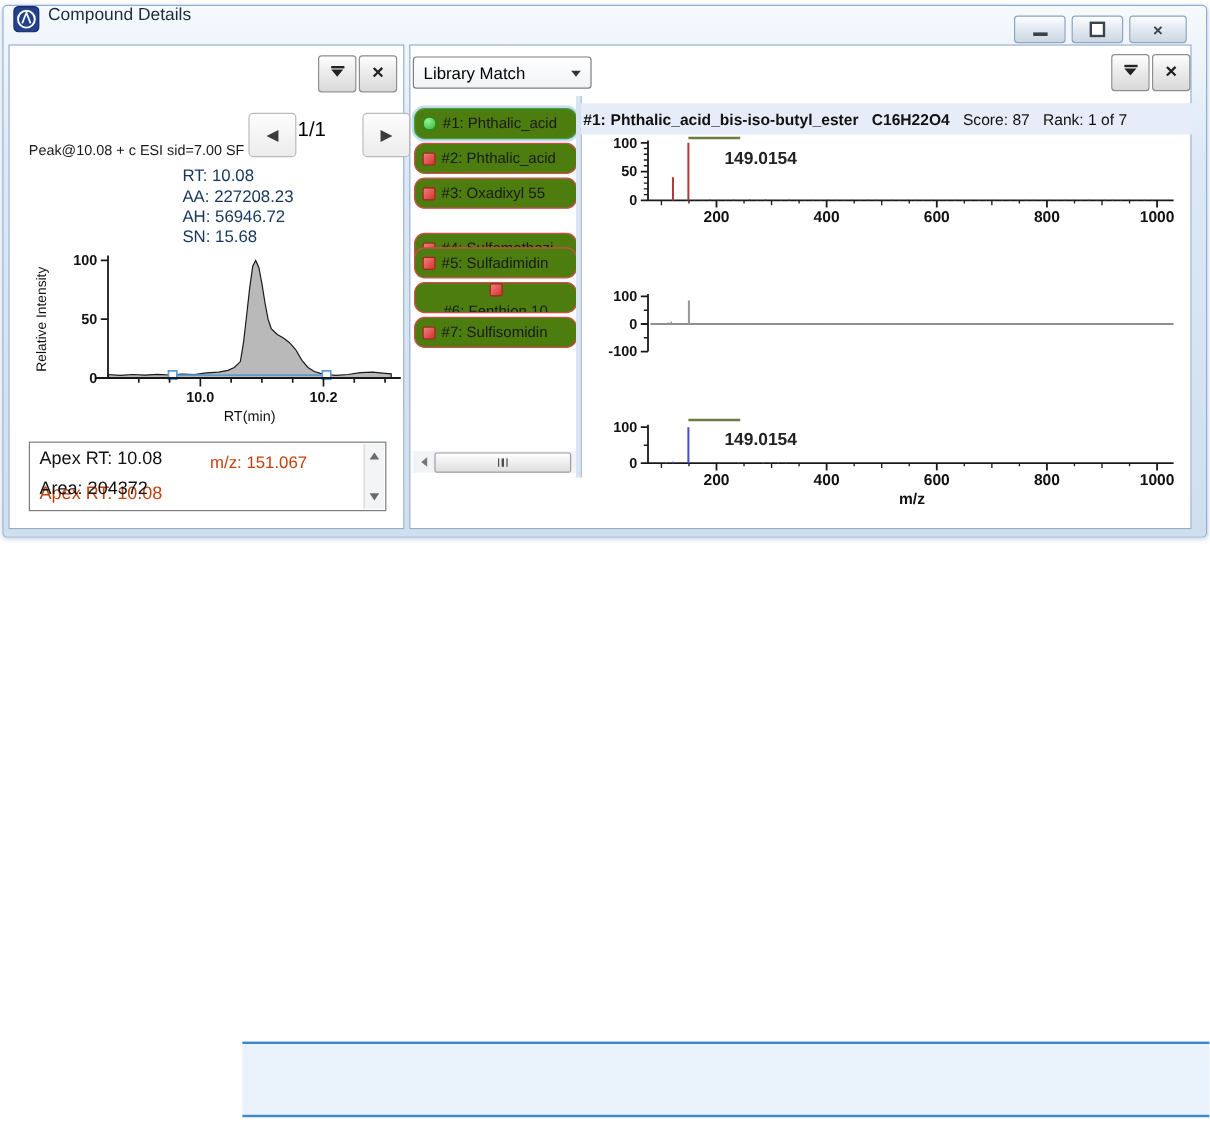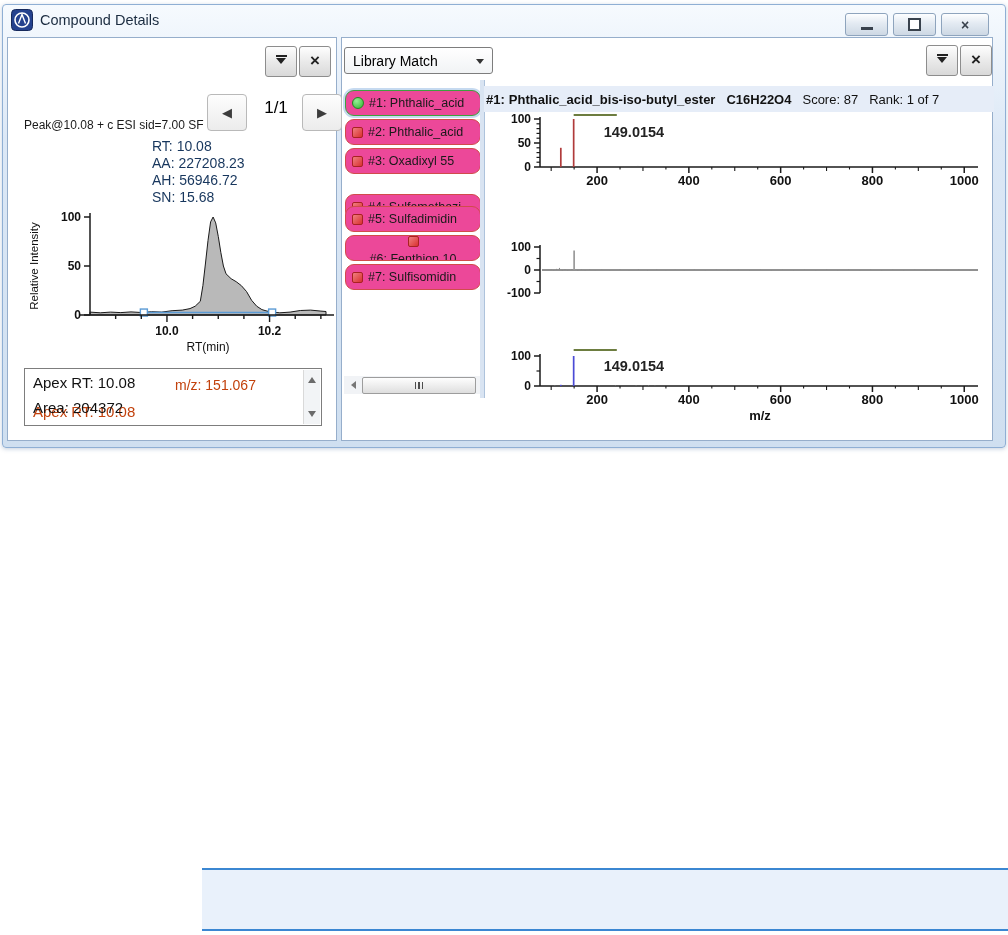--- a/index.html
+++ b/index.html
@@ -5,21 +5,21 @@
   html,body{margin:0;padding:0;}
   body{width:1008px;height:935px;position:relative;background:#ffffff;
        font-family:"Liberation Sans",sans-serif;overflow:hidden;}
 
   
   .app-window{position:absolute;left:2px;top:4px;width:1002px;height:442px;
     background:linear-gradient(#f6fafe,#dce8f6 30%,#cfdff0);
     border:1px solid #8fafd4;border-radius:4px;
     box-shadow:0 1px 4px rgba(90,120,160,.35);}
   .titlebar{position:absolute;left:0;top:0;right:0;height:30px;display:flex;
-    align-items:center;padding:0 8px;gap:7px;}
+    padding:0 8px;gap:7px;}
   .title-text{font-size:14.5px;color:#1b2c40;}
   .win-controls{position:absolute;top:8px;right:16px;display:flex;gap:5px;}
   .win-btn{width:41px;height:21px;border:1px solid #8ea4bd;border-radius:3px;
     background:linear-gradient(#fdfeff,#e3eaf2 45%,#cdd8e4);
     display:flex;align-items:center;justify-content:center;color:#39424d;}
   .win-btn.close{width:46px;}
   .glyph-min{width:12px;height:3px;background:#39424d;margin-top:8px;}
   .glyph-rest{width:9px;height:9px;border:2px solid #39424d;background:#fff;}
   .glyph-x{font-size:14px;font-weight:bold;line-height:1;}
 
@@ -38,39 +38,39 @@
   .collapse-icon{display:flex;flex-direction:column;align-items:center;gap:2px;}
   .collapse-icon .bar{width:11px;height:2px;background:#222;}
   .collapse-icon .tri{width:0;height:0;border:5px solid transparent;border-top:6px solid #222;margin-top:-1px;}
   .x-glyph{font-size:17px;font-weight:bold;color:#222;line-height:1;margin-top:-2px;}
 
   
   .scan-header{position:absolute;left:16px;top:80px;font-size:12px;color:#1a1a1a;white-space:nowrap;z-index:2;}
   .pager-btn{position:absolute;width:38px;height:35px;border:1px solid #b9b9b9;border-radius:4px;
     background:linear-gradient(#fdfdfd,#ececec);display:flex;align-items:center;justify-content:center;
     color:#3c3c3c;font-size:13px;z-index:5;}
-  .pager-label{position:absolute;left:240px;top:60px;width:56px;text-align:center;
+  .pager-label{position:absolute;left:240px;top:60px;width:56px;text-align:left;
     font-size:17px;color:#000;z-index:5;}
   .chrom-svg{position:absolute;left:0;top:60px;z-index:1;}
   .annotations{position:absolute;left:144px;top:100px;z-index:3;font-size:14px;
     line-height:17px;color:#17365d;pointer-events:none;}
   .info-box{position:absolute;left:16px;top:330px;width:298px;height:58px;background:#fff;
     border:1px solid #7d7d7d;box-sizing:border-box;overflow:hidden;}
   .info-line{position:absolute;left:8px;font-size:15px;color:#111;z-index:2;}
   .ghost{position:absolute;color:#c2410c;z-index:1;font-size:14px;}
   .vscroll{position:absolute;top:1px;right:1px;bottom:1px;width:17px;background:#f2f4f6;
     border-left:1px solid #d9d9d9;display:flex;flex-direction:column;justify-content:space-between;
     align-items:center;padding:3px 0;box-sizing:border-box;}
   .arr-up{width:0;height:0;border:4px solid transparent;border-bottom:6px solid #6b6b6b;}
   .arr-dn{width:0;height:0;border:4px solid transparent;border-top:6px solid #6b6b6b;}
 
   
   .list-divider{position:absolute;left:138px;top:42px;width:4px;height:318px;background:#d9e4f2;border-right:1px solid #aec3dc;}
   .match-chip{position:absolute;left:3px;width:136px;height:26px;border:1.5px solid #d14b4b;border-radius:9px;
-    background:#ec4899;display:flex;align-items:center;gap:5px;padding:0 6px;font-size:12.5px;color:#1a1a1a;
+    background:#4d7c0f;display:flex;align-items:center;gap:5px;padding:0 6px;font-size:12.5px;color:#1a1a1a;
     box-sizing:border-box;overflow:hidden;white-space:nowrap;}
   .match-chip.selected{border-color:#3fa03f;box-shadow:0 0 0 2px #c6daf0;}
   .status-dot{width:12px;height:12px;border-radius:50%;flex:none;border:1px solid #1f8a1f;
     background:radial-gradient(circle at 35% 30%,#96f096,#2fb52f);box-sizing:border-box;}
   .status-sq{width:11px;height:11px;flex:none;border:1px solid #a82222;border-radius:2px;
     background:linear-gradient(135deg,#f08080,#d93030);box-sizing:border-box;}
   .hscroll{position:absolute;left:2px;top:338px;width:137px;height:18px;background:#f1f3f6;
     display:flex;align-items:center;}
   .hscroll .larr{width:0;height:0;border:4px solid transparent;border-right:5px solid #777;margin-left:3px;}
   .hthumb{margin-left:6px;width:112px;height:15px;border:1px solid #9d9d9d;border-radius:2px;

